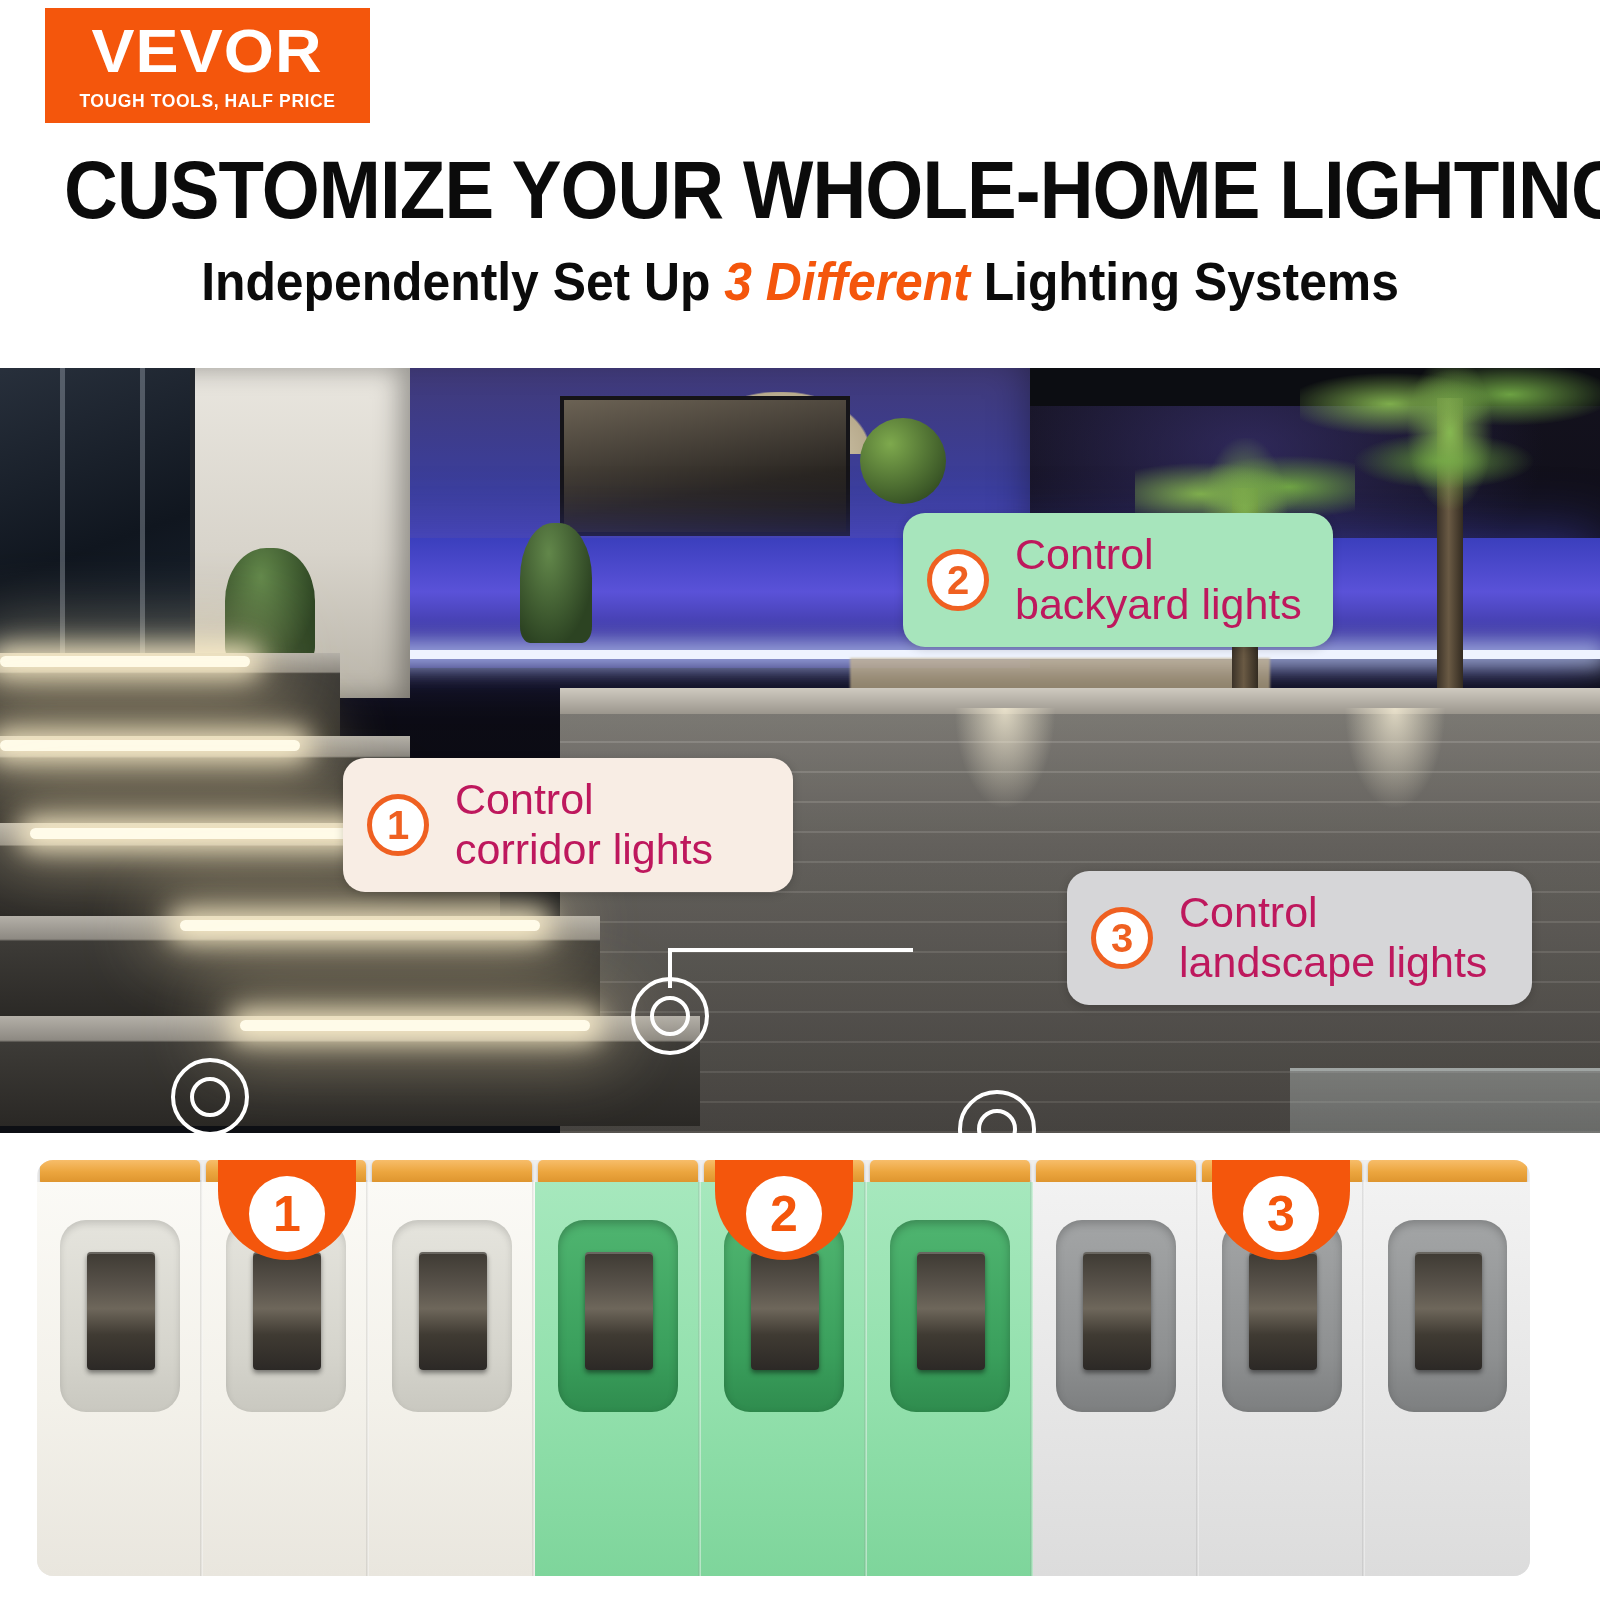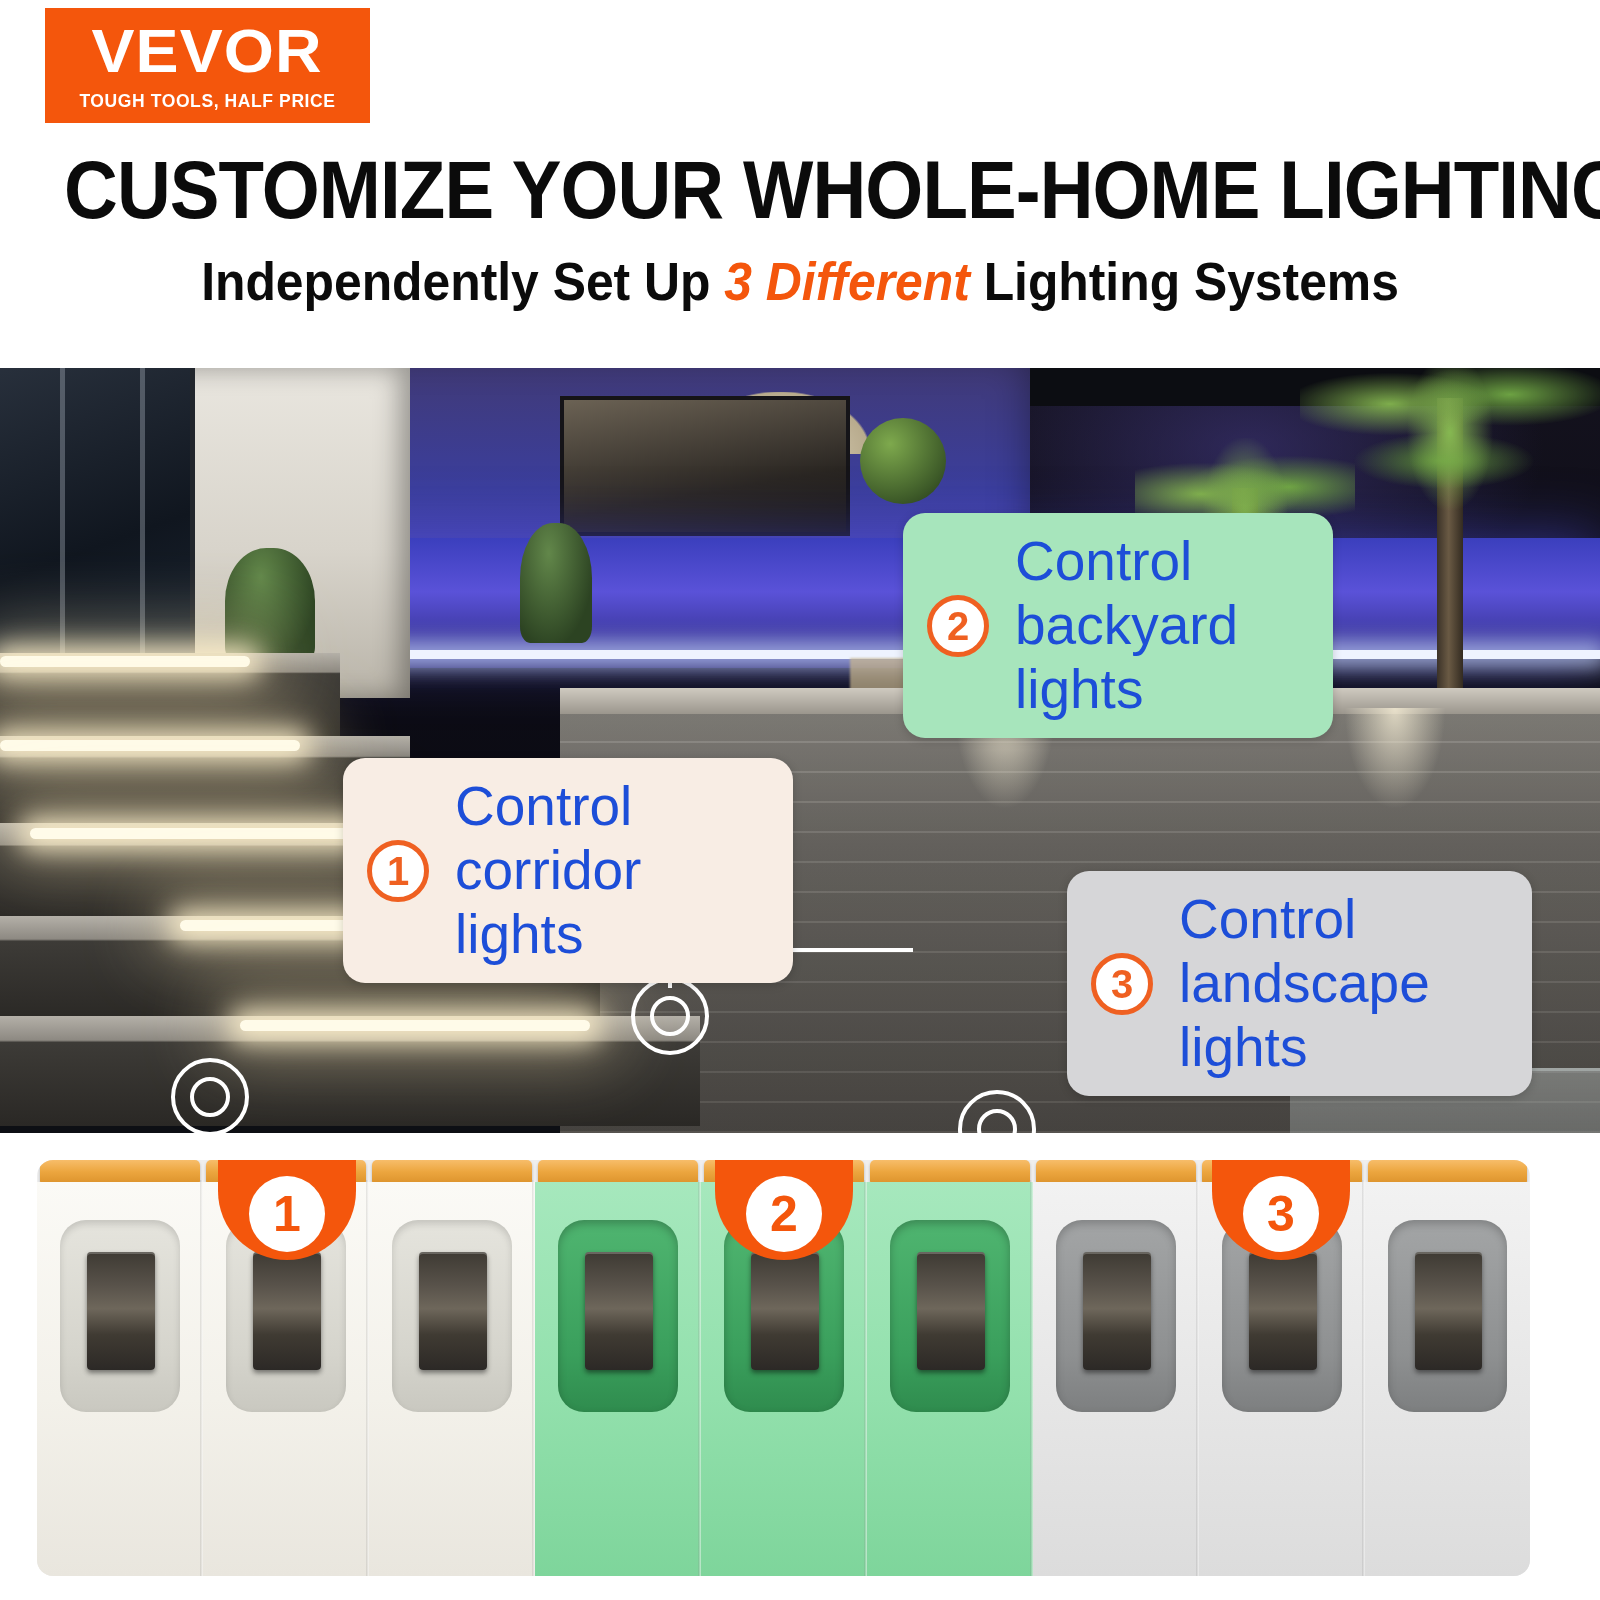--- a/index.html
+++ b/index.html
@@ -181,21 +181,21 @@
     box-shadow:0 2px 10px rgba(0,0,0,.18);
   }
   .callout .num {
     flex:0 0 auto; width:62px; height:62px; border-radius:50%;
     border:5px solid #ef6021; color:#ef6021;
     display:flex; align-items:center; justify-content:center;
     font-size:40px; font-weight:bold; line-height:1;
     margin-right:26px;
   }
   .callout.c1 .num, .callout.c2 .num, .callout.c3 .num { background:#ffffff; }
-  .callout .txt { color:#1d4ed8; font-size:55px; line-height:1.16; white-space:pre-line; }
+  .callout .txt { color:#be185d; font-size:43px; line-height:1.16; white-space:pre-line; }
   .callout.c1 { background:#f8ede4; }
   .callout.c2 { background:#a7e5bc; }
   .callout.c3 { background:#d6d6d8; }
 
   
   #panel {
     position:absolute; left:37px; top:1160px; width:1493px; height:416px;
     border-radius:16px; overflow:hidden; background:#efefef;
   }
   .mod {

